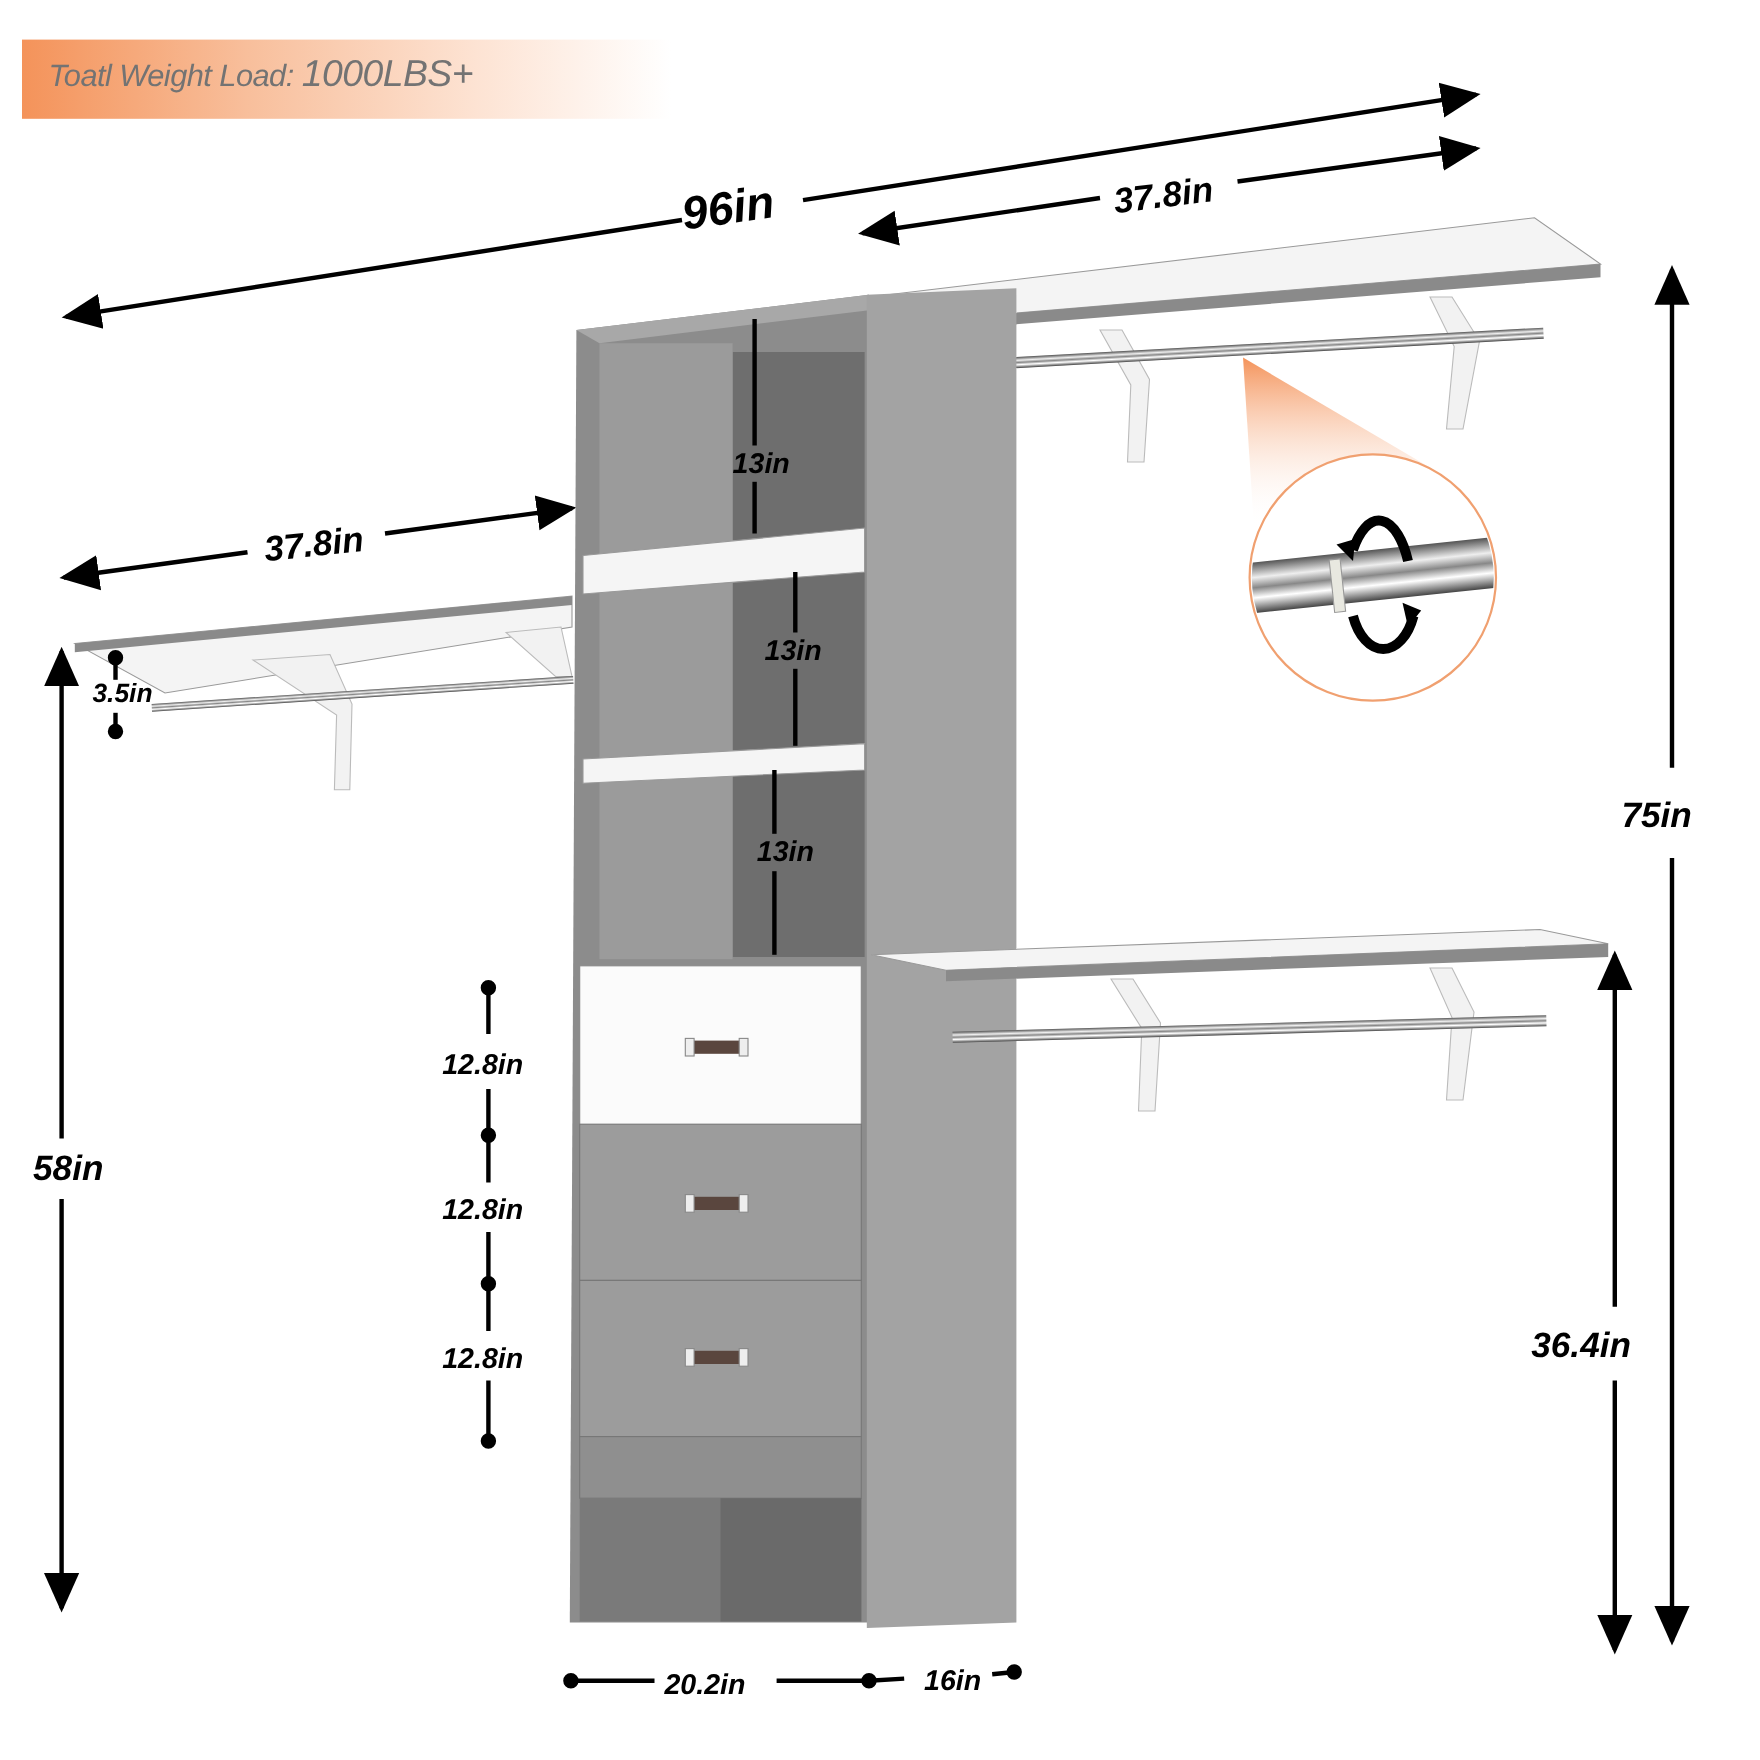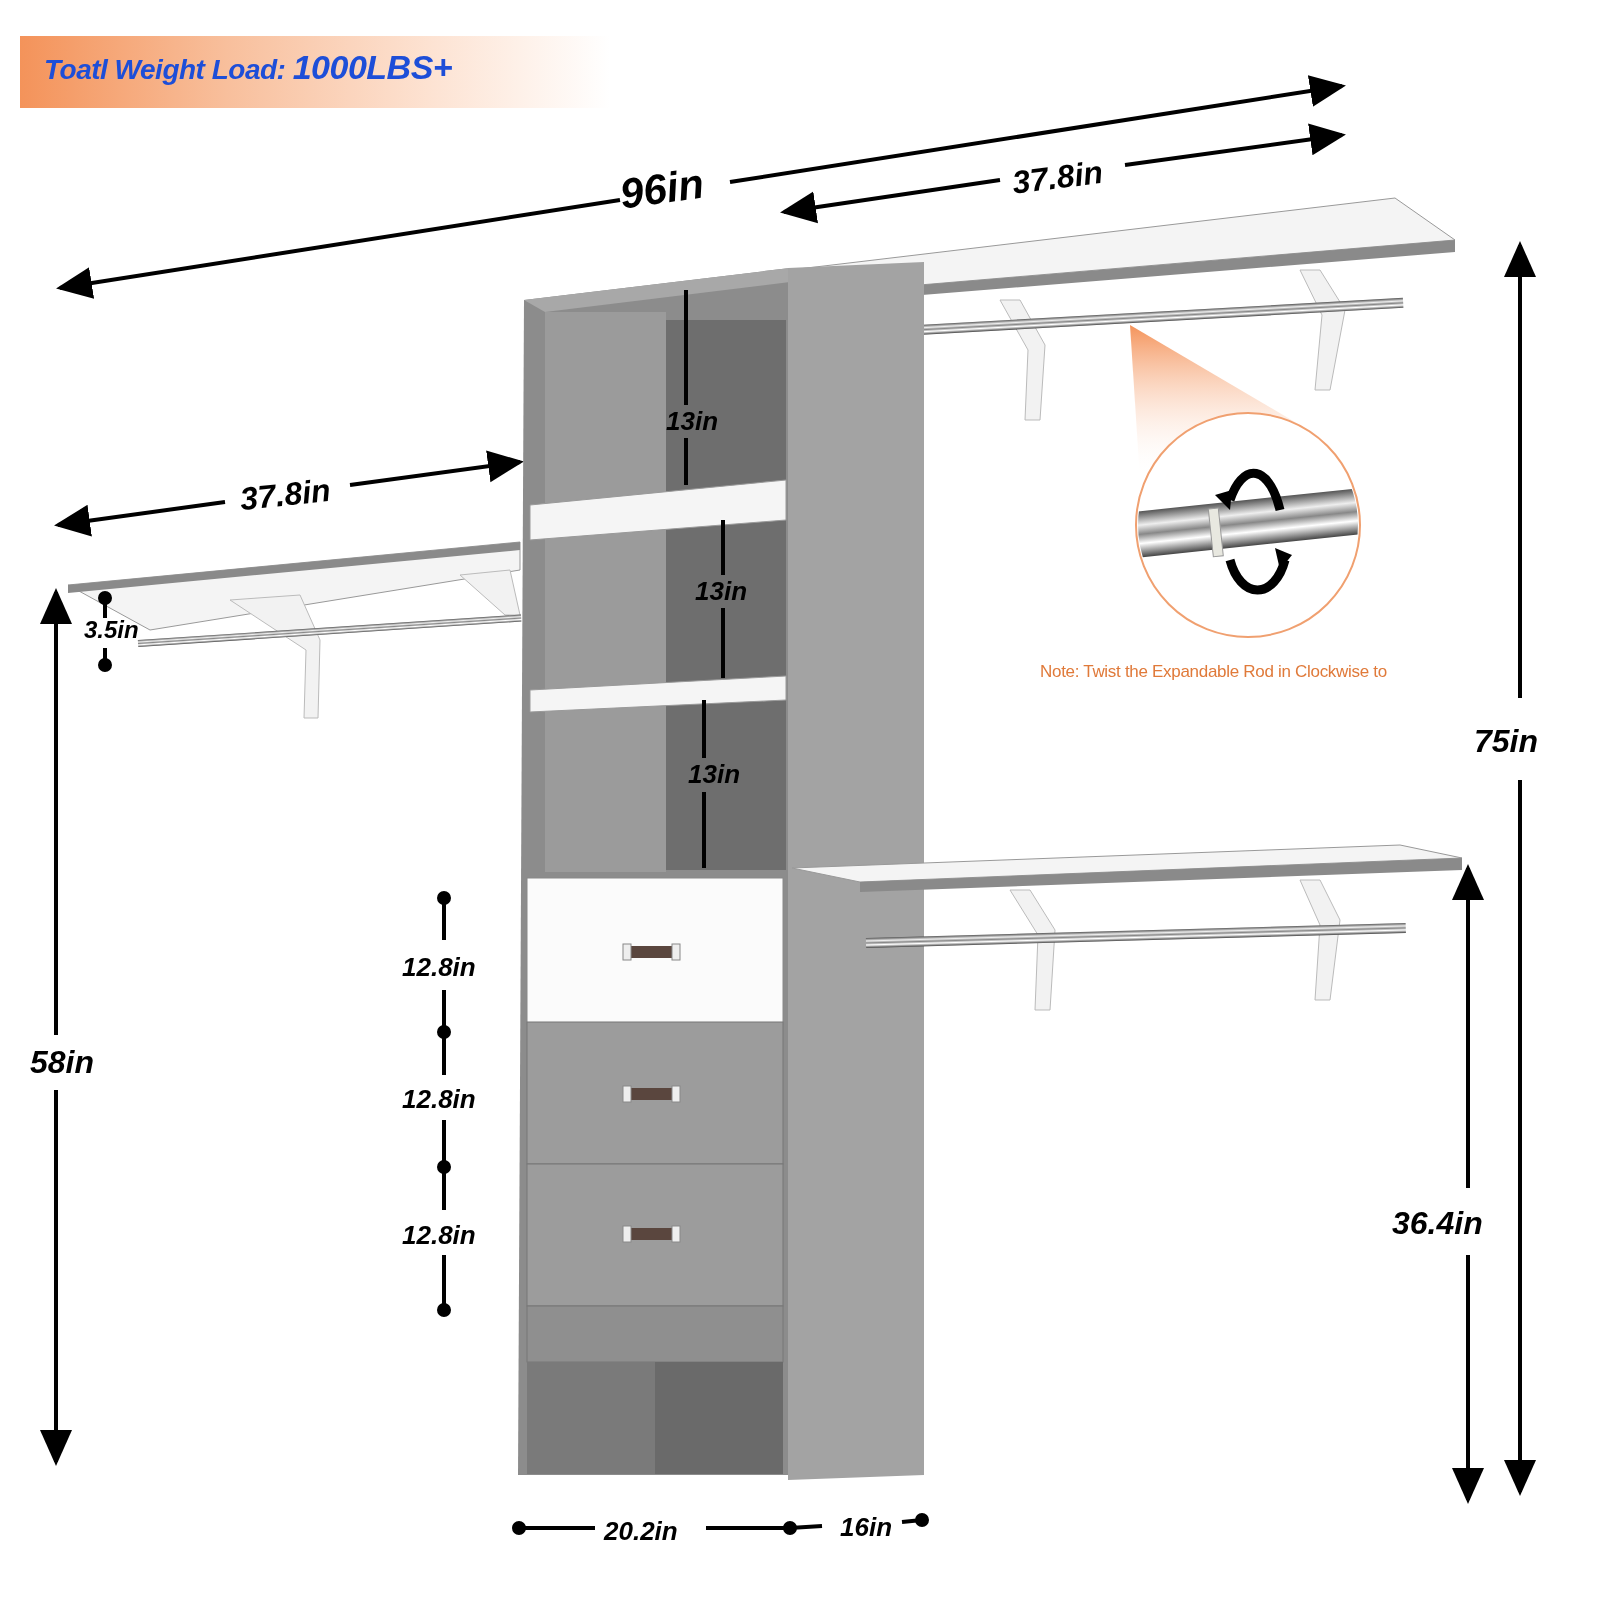--- a/index.html
+++ b/index.html
@@ -1,19 +1,19 @@
 <!DOCTYPE html>
 <html><head>
 <meta charset="utf-8">
 <style>
   html, body { margin:0; padding:0; background:#ffffff; }
   body { width:1600px; height:1600px; position:relative; overflow:hidden; font-family:"Liberation Sans", sans-serif; }
   .banner { position:absolute; left:20px; top:36px; width:590px; height:72px;
     background:linear-gradient(90deg,#f4935a 0%, #f8bf9c 35%, #fde3d3 70%, #ffffff 100%); }
-  .banner-text { position:absolute; left:44px; top:48px; font-weight:bold; font-style:italic; color:#1d4ed8; font-size:28px; letter-spacing:-0.5px; }
+  .banner-text { position:absolute; left:44px; top:48px; font-weight:normal; font-style:italic; color:#737373; font-size:28px; letter-spacing:-0.5px; }
   .banner-text .big { font-size:34px; }
   svg { position:absolute; left:0; top:0; }
   .dim { font-family:"Liberation Sans", sans-serif; font-weight:bold; font-style:italic; fill:#000; }
   .note { position:absolute; left:1040px; top:660px; width:500px; color:#e07a3a; font-size:17px; line-height:24px; letter-spacing:-0.3px; }
 </style>
 </head>
 <body>
 
 <div class="banner"></div>
 <div class="banner-text">
@@ -194,14 +194,13 @@
     <g fill="none" stroke="#000" stroke-width="9">
       <path d="M1230,500 A30,70 0 0 1 1280,510"></path>
       <path d="M1230,560 A30,50 0 0 0 1285,560"></path>
     </g>
     <path d="M1215,495 L1232,490 L1230,510 z" fill="#000"></path>
     <path d="M1275,548 L1292,555 L1280,570 z" fill="#000"></path>
   </g>
 </svg>
 
 <div class="note">
-  <div>Note: Twist the Expandable Rod in Clockwise to</div>
 </div>
 
 </body></html>

